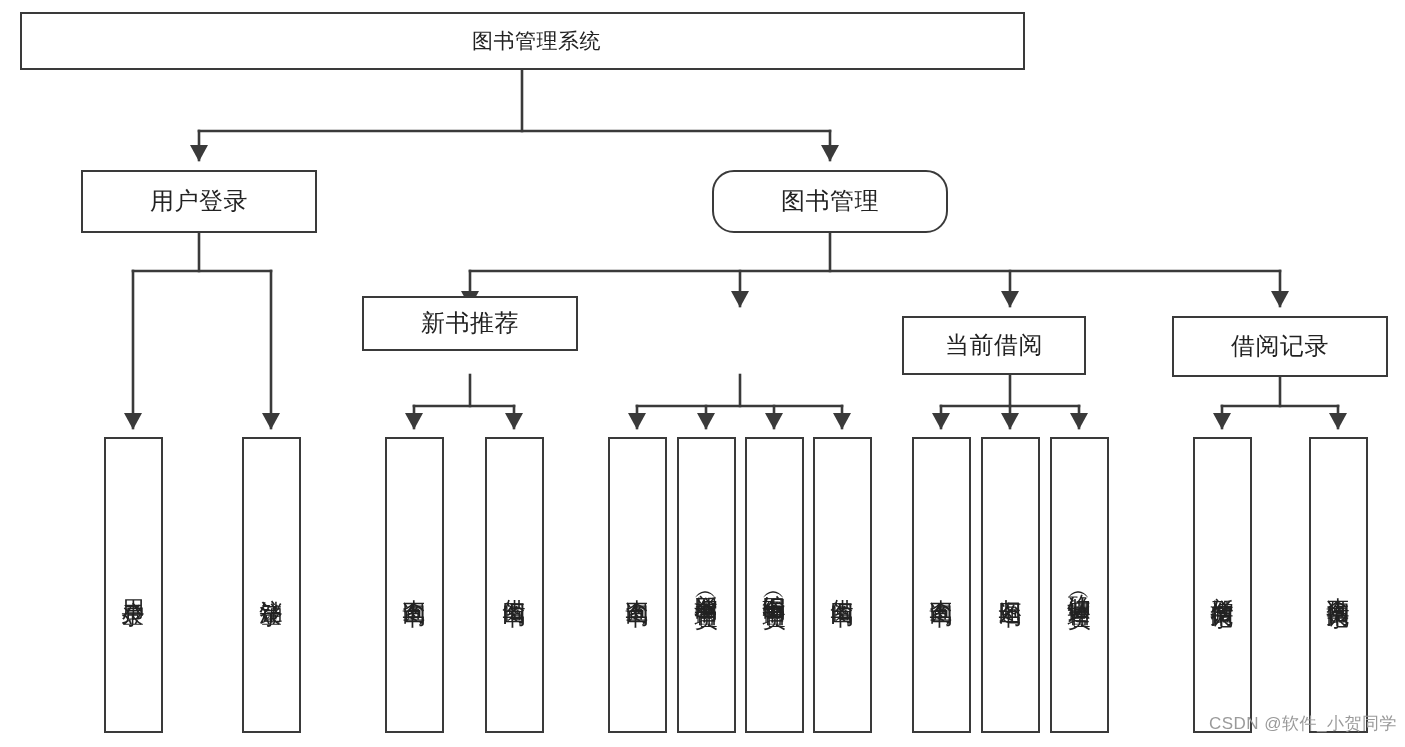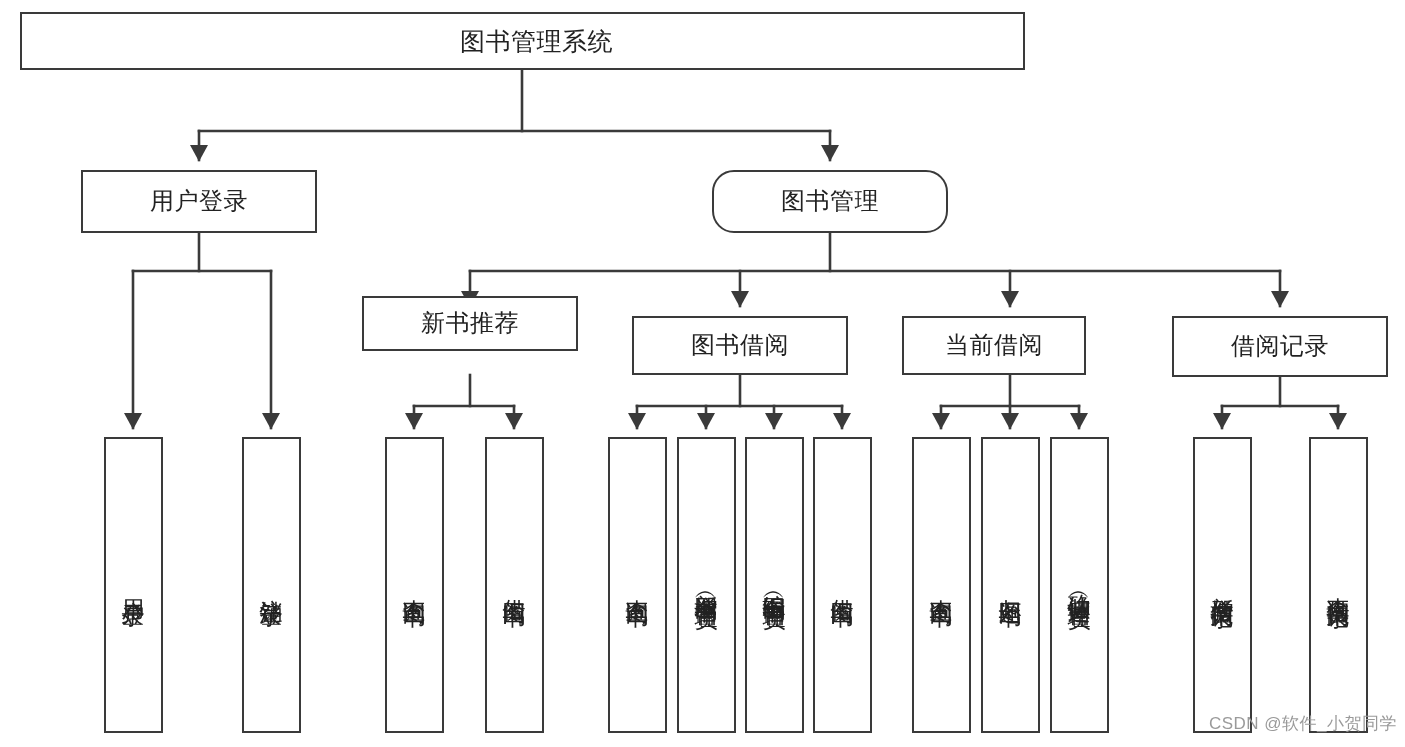--- a/index.html
+++ b/index.html
@@ -43,21 +43,21 @@
     color: #222222;
     line-height: 1.12;
     letter-spacing: 0.5px;
   }
   
   .node.horiz .label {
     writing-mode: horizontal-tb;
     font-size: 24px;
   }
   .node.root .label {
-    font-size: 25px;
+    font-size: 21px;
     margin-left: 28px;
   }
   
   .node.vert {
     align-items: center;
     justify-content: center;
     padding: 4px 0;
   }
   .node.vert .label {
     writing-mode: vertical-rl;
@@ -142,23 +142,20 @@
   </div>
 
   <div class="node horiz" style="left:712px; top:170px; width:236px; height:63px;border-radius:22px;">
     <span class="label">图书管理</span>
   </div>
 
   <div class="node horiz" style="left:362px; top:296px; width:216px; height:55px;">
     <span class="label">新书推荐</span>
   </div>
 
-  <div class="node horiz" style="left:632px; top:316px; width:216px; height:59px;">
-    <span class="label">图书借阅</span>
-  </div>
 
   <div class="node horiz" style="left:902px; top:316px; width:184px; height:59px;">
     <span class="label">当前借阅</span>
   </div>
 
   <div class="node horiz" style="left:1172px; top:316px; width:216px; height:61px;">
     <span class="label">借阅记录</span>
   </div>
 
   <div class="node vert" style="left:104px; top:437px; width:59px; height:296px;">

